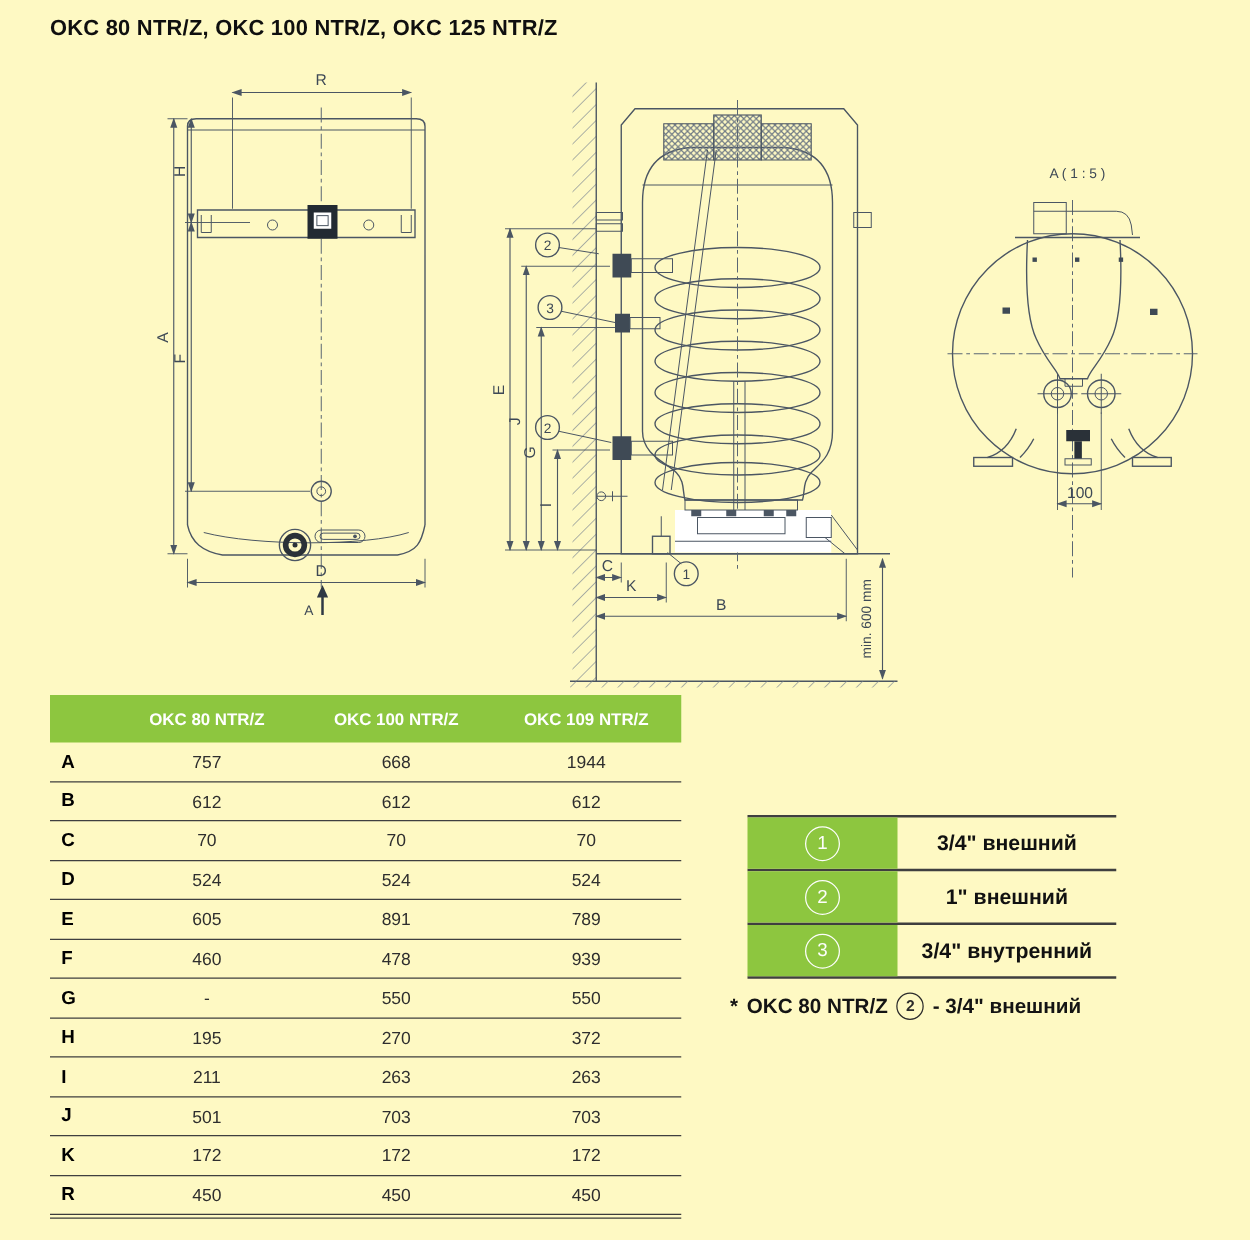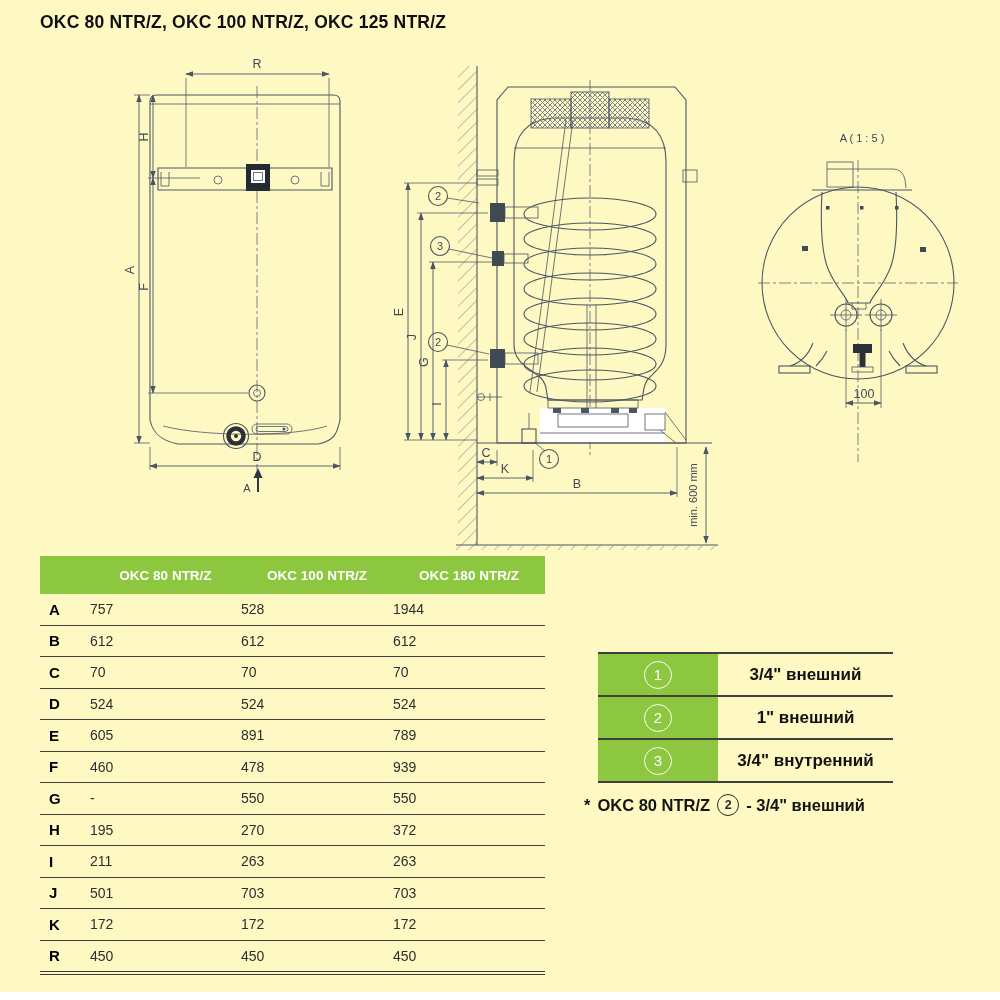--- a/index.html
+++ b/index.html
@@ -17,21 +17,21 @@
 
   
   .dims-table{position:absolute;left:40px;top:556px;width:505px;border-bottom:4px double #3b3b3b;}
   .dims-header{display:grid;grid-template-columns:50px 151px 152px 152px;height:38px;
                background:#8dc63f;color:#fff;font-weight:bold;font-size:13.5px;align-items:center;}
   .dims-header div{text-align:center;}
   .dims-row{display:grid;grid-template-columns:50px 151px 152px 152px;height:30.5px;
             align-items:center;border-bottom:1.6px solid #3f3f3f;font-size:14px;}
   .dims-row:first-of-type{border-top:2px solid #3f3f3f;}
   .dims-row .rl{font-weight:bold;color:#000;padding-left:9px;font-size:15px;}
-  .dims-row .rv{text-align:left;color:#2e2e2e;}
+  .dims-row .rv{text-align:center;color:#2e2e2e;}
 
   
   .legend{position:absolute;left:598px;top:652px;width:295px;border-top:2px solid #3f3f3f;}
   .legend-row{display:grid;grid-template-columns:120px 1fr;height:41px;border-bottom:2px solid #3f3f3f;}
   .legend-num{background:#8dc63f;display:flex;align-items:center;justify-content:center;}
   .circle-num{width:26px;height:26px;border:1.6px solid #fdfefb;border-radius:50%;color:#fdfefb;
               display:flex;align-items:center;justify-content:center;font-size:15px;line-height:1;}
   .legend-desc{display:flex;align-items:center;justify-content:center;font-size:17px;font-weight:600;color:#111;}
 
   
@@ -276,26 +276,26 @@
         <text class="lbl" x="864" y="398" text-anchor="middle">100</text>
       </g>
     </g>
   </svg>
 
   <div class="dims-table">
     <div class="dims-header">
       <div></div>
       <div>OKC 80 NTR/Z</div>
       <div>OKC 100 NTR/Z</div>
-      <div>OKC 180 NTR/Z</div>
+      <div>OKC 109 NTR/Z</div>
     </div>
     <div class="dims-row">
       <div class="rl">A</div>
       <div class="rv">757</div>
-      <div class="rv">528</div>
+      <div class="rv">668</div>
       <div class="rv">1944</div>
     </div>
     <div class="dims-row">
       <div class="rl">B</div>
       <div class="rv">612</div>
       <div class="rv">612</div>
       <div class="rv">612</div>
     </div>
     <div class="dims-row">
       <div class="rl">C</div>

